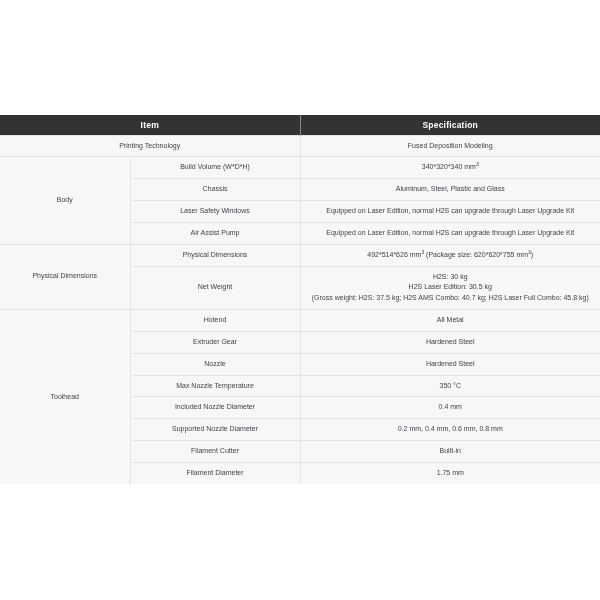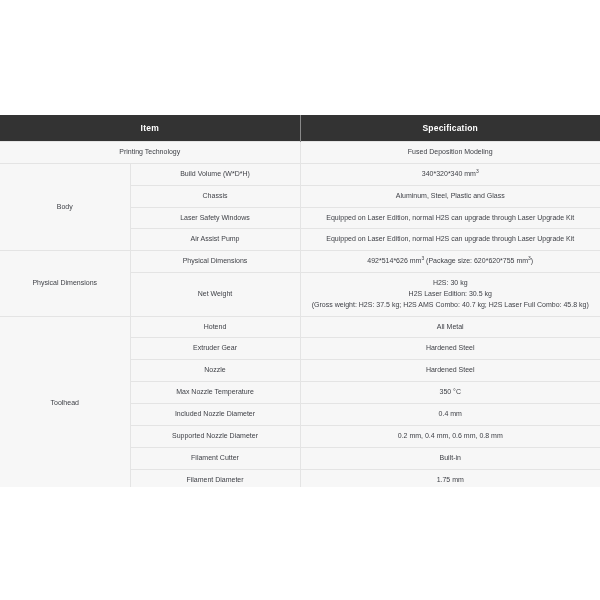--- a/index.html
+++ b/index.html
@@ -39,21 +39,21 @@
   }
 
   
   table.spec-table thead th {
     background: #333333;
     color: #ffffff;
     font-size: 8.5px;
     font-weight: bold;
     letter-spacing: 0.2px;
     text-align: center;
-    padding: 8px 4px;
+    padding: 2px 4px;
     height: 20px;
     box-sizing: border-box;
     border-right: 1px solid #8a8a8a;
   }
   table.spec-table thead th:last-child {
     border-right: none;
     margin-left: 24px;
   }
 
   

